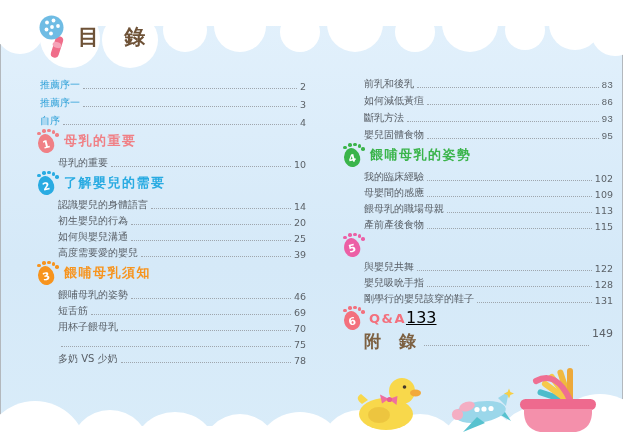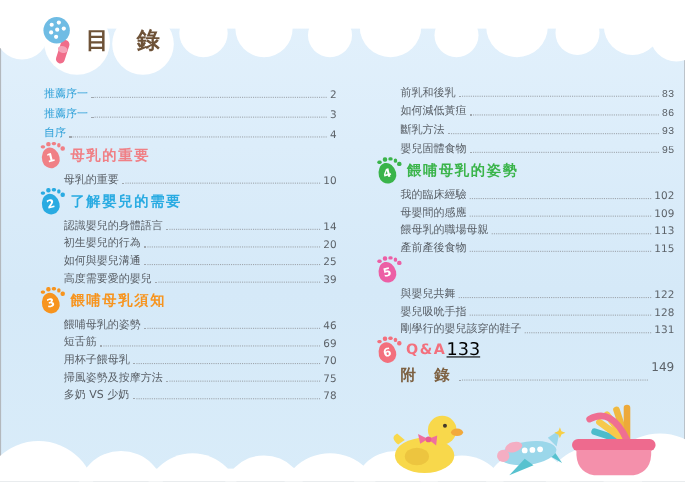--- a/index.html
+++ b/index.html
@@ -24,21 +24,21 @@
   .chap-title{font-weight:bold;font-size:13px;letter-spacing:1.5px;white-space:nowrap;}
   .footprint{position:relative;width:21px;height:25px;flex:0 0 auto;display:inline-block;}
   .fp-pad{position:absolute;left:1px;top:5px;width:16px;height:19px;
           border-radius:50% 50% 48% 52%/56% 56% 44% 44%;transform:rotate(-14deg);
           color:#fff;font-weight:bold;font-size:10.5px;display:flex;align-items:center;justify-content:center;}
   .fp-toe{position:absolute;border-radius:50%;width:3.5px;height:3.5px;}
   .chap-inline{display:flex;align-items:center;height:24px;margin-left:-3px;}
   .chap-inline .leader{align-self:flex-end;margin-bottom:7px;}
   .chap-inline .pg{align-self:flex-end;margin-bottom:3px;text-decoration:underline;}
   .appendix{display:flex;align-items:center;height:22px;margin-left:2px;}
-  .appendix .lbl{color:#7d6142;font-weight:bold;font-size:14px;letter-spacing:6px;padding-left:16px;}
+  .appendix .lbl{color:#7d6142;font-weight:bold;font-size:17px;letter-spacing:6px;padding-left:16px;}
   .appendix .leader{align-self:flex-end;margin-bottom:6px;flex:1;border-bottom:1.6px dotted #9fa6ad;margin-left:2px;margin-right:3px;}
   .appendix .pg{font-size:11px;color:#5c6268;align-self:flex-end;margin-bottom:12px;}
   .deco{position:absolute;z-index:2;}
 </style>
 </head>
 <body>
 
 <div class="page">
 
   <svg class="cloud-svg" style="top:0" width="623" height="80">
@@ -174,21 +174,20 @@
           <span class="lbl">短舌筋</span>
           <span class="leader"></span>
           <span class="pg">69</span>
         </div>
         <div class="toc-row">
           <span class="lbl">用杯子餵母乳</span>
           <span class="leader"></span>
           <span class="pg">70</span>
         </div>
         <div class="toc-row">
-          <span class="lbl">掃風姿勢及按摩方法</span>
           <span class="leader"></span>
           <span class="pg">75</span>
         </div>
         <div class="toc-row">
           <span class="lbl">多奶 VS 少奶</span>
           <span class="leader"></span>
           <span class="pg">78</span>
         </div>
       </div>
     </div>

